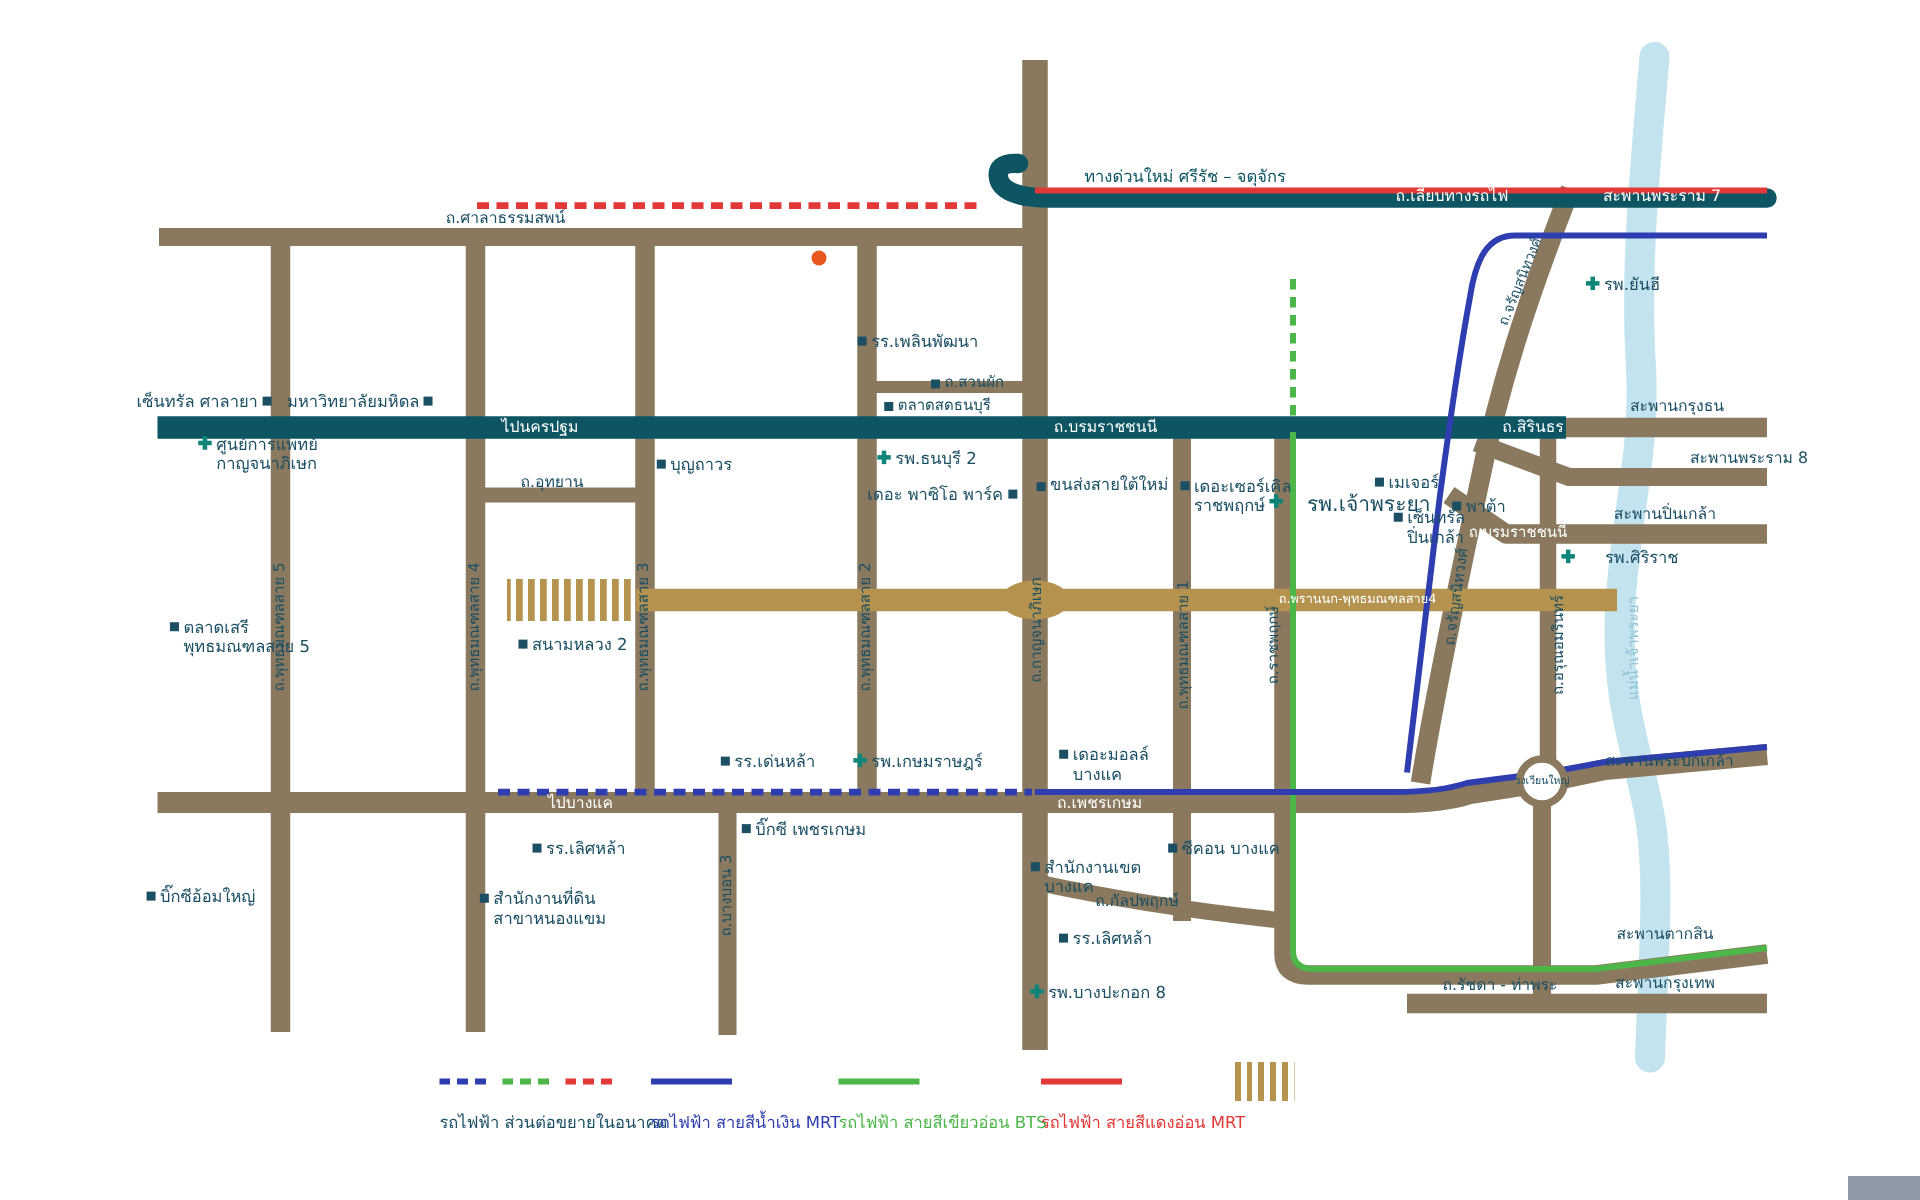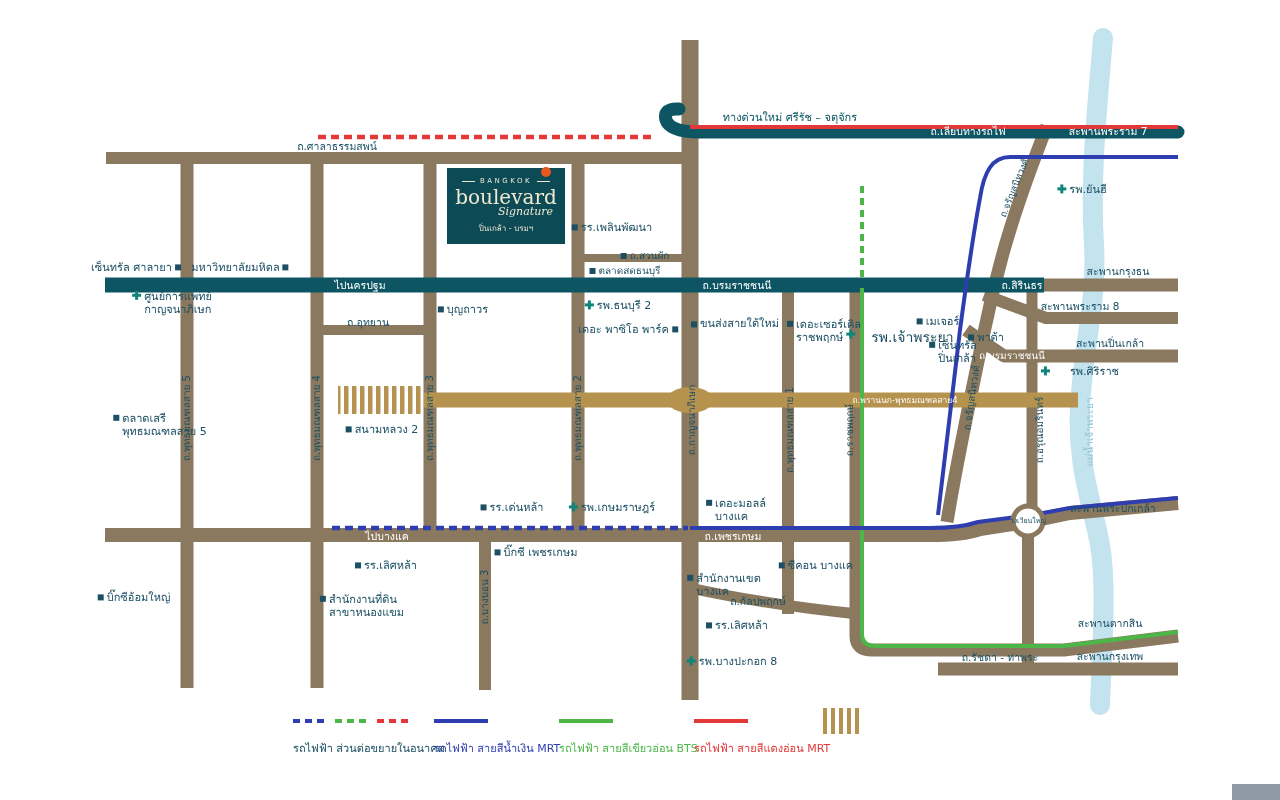--- a/index.html
+++ b/index.html
@@ -72,30 +72,20 @@
     <path stroke-width="4" fill="none" d="M690 127 L1178 127" stroke="#e23837"></path>
     <path stroke-width="4" fill="none" stroke-dasharray="7 5" d="M862 186 L862 282" stroke="#4cb748"></path>
     <path stroke-width="4" fill="none" d="M862 288 L862 634 Q862 646 876 646 L1064 646 L1178 632" stroke="#4cb748"></path>
     <path stroke-width="4.5" fill="none" stroke-dasharray="8 5" d="M332 528 L688 528" stroke="#2e3eb0"></path>
     <path stroke-width="4" fill="none" d="M690 528 L930 528 Q960 528 978 522 L1032 515 L1070 508 L1178 498" stroke="#2e3eb0"></path>
     <path stroke-width="4" fill="none" d="M938 515 C945 455 952 395 960 330 C968 270 975 225 980 198 C984 172 992 157 1010 157 L1178 157" stroke="#2e3eb0"></path>
 
     <circle cx="1028" cy="521" r="15" stroke-width="5" stroke="#8a795e" fill="#ffffff"></circle>
   </svg>
 
-  <div class="logo" style="background: rgb(12, 74, 85);">
-    <div class="logo-top" style="color: rgb(239, 233, 210);">
-      <span class="rule" style="background: rgb(239, 233, 210);"></span>
-      <span>BANGKOK</span>
-      <span class="rule" style="background: rgb(239, 233, 210);"></span>
-    </div>
-    <div class="logo-main" style="color: rgb(239, 233, 210);">boulevard</div>
-    <div class="logo-script" style="color: rgb(239, 233, 210);">Signature</div>
-    <div class="logo-sub" style="color: rgb(239, 233, 210);">ปิ่นเกล้า - บรมฯ</div>
-  </div>
 
   <div class="location-dot" style="background: rgb(232, 87, 29);"></div>
 
   <div id="label-layer">
       <div class="map-label" style="left: 790px; top: 118px; font-size: 11px; color: rgb(13, 85, 98); transform: translate(-50%, -50%);">
         <span class="txt">ทางด่วนใหม่ ศรีรัช – จตุจักร</span>
       </div>
       <div class="map-label" style="left: 968px; top: 131px; font-size: 10.5px; color: rgb(255, 255, 255); transform: translate(-50%, -50%);">
         <span class="txt">ถ.เลียบทางรถไฟ</span>
       </div>
@@ -123,21 +113,21 @@
       </div>
       <div class="map-label" style="left: 737px; top: 285px; font-size: 10.5px; color: rgb(255, 255, 255); transform: translate(-50%, -50%);">
         <span class="txt">ถ.บรมราชชนนี</span>
       </div>
       <div class="map-label" style="left: 1022px; top: 285px; font-size: 10.5px; color: rgb(255, 255, 255); transform: translate(-50%, -50%);">
         <span class="txt">ถ.สิรินธร</span>
       </div>
       <div class="map-label" style="left: 1118px; top: 271px; font-size: 10.5px; color: rgb(27, 79, 99); transform: translate(-50%, -50%);">
         <span class="txt">สะพานกรุงธน</span>
       </div>
-      <div class="map-label" style="left: 1080px; top: 306px; font-size: 10.5px; color: rgb(27, 79, 99); transform: translate(-50%, -50%); text-align: center;">
+      <div class="map-label" style="left: 1166px; top: 306px; font-size: 10.5px; color: rgb(27, 79, 99); transform: translate(-50%, -50%); text-align: center;">
         <span class="txt">สะพานพระราม 8</span>
       </div>
       <div class="map-label" style="left: 1110px; top: 343px; font-size: 10.5px; color: rgb(27, 79, 99); transform: translate(-50%, -50%);">
         <span class="txt">สะพานปิ่นเกล้า</span>
       </div>
       <div class="map-label" style="left: 1082px; top: 190px; font-size: 11px; color: rgb(27, 79, 99); transform: translate(-50%, -50%); text-align: right;">
         <span class="marker-cross" style="background: linear-gradient(rgb(14, 133, 120), rgb(14, 133, 120)) center center / 9px 3px no-repeat, linear-gradient(rgb(14, 133, 120), rgb(14, 133, 120)) center center / 3px 9px no-repeat;"></span>
         <span class="txt">รพ.ยันฮี</span>
       </div>
       <div class="map-label" style="left: 1014px; top: 188px; font-size: 9.5px; color: rgb(27, 79, 99); transform: translate(-50%, -50%) rotate(-68deg);">

